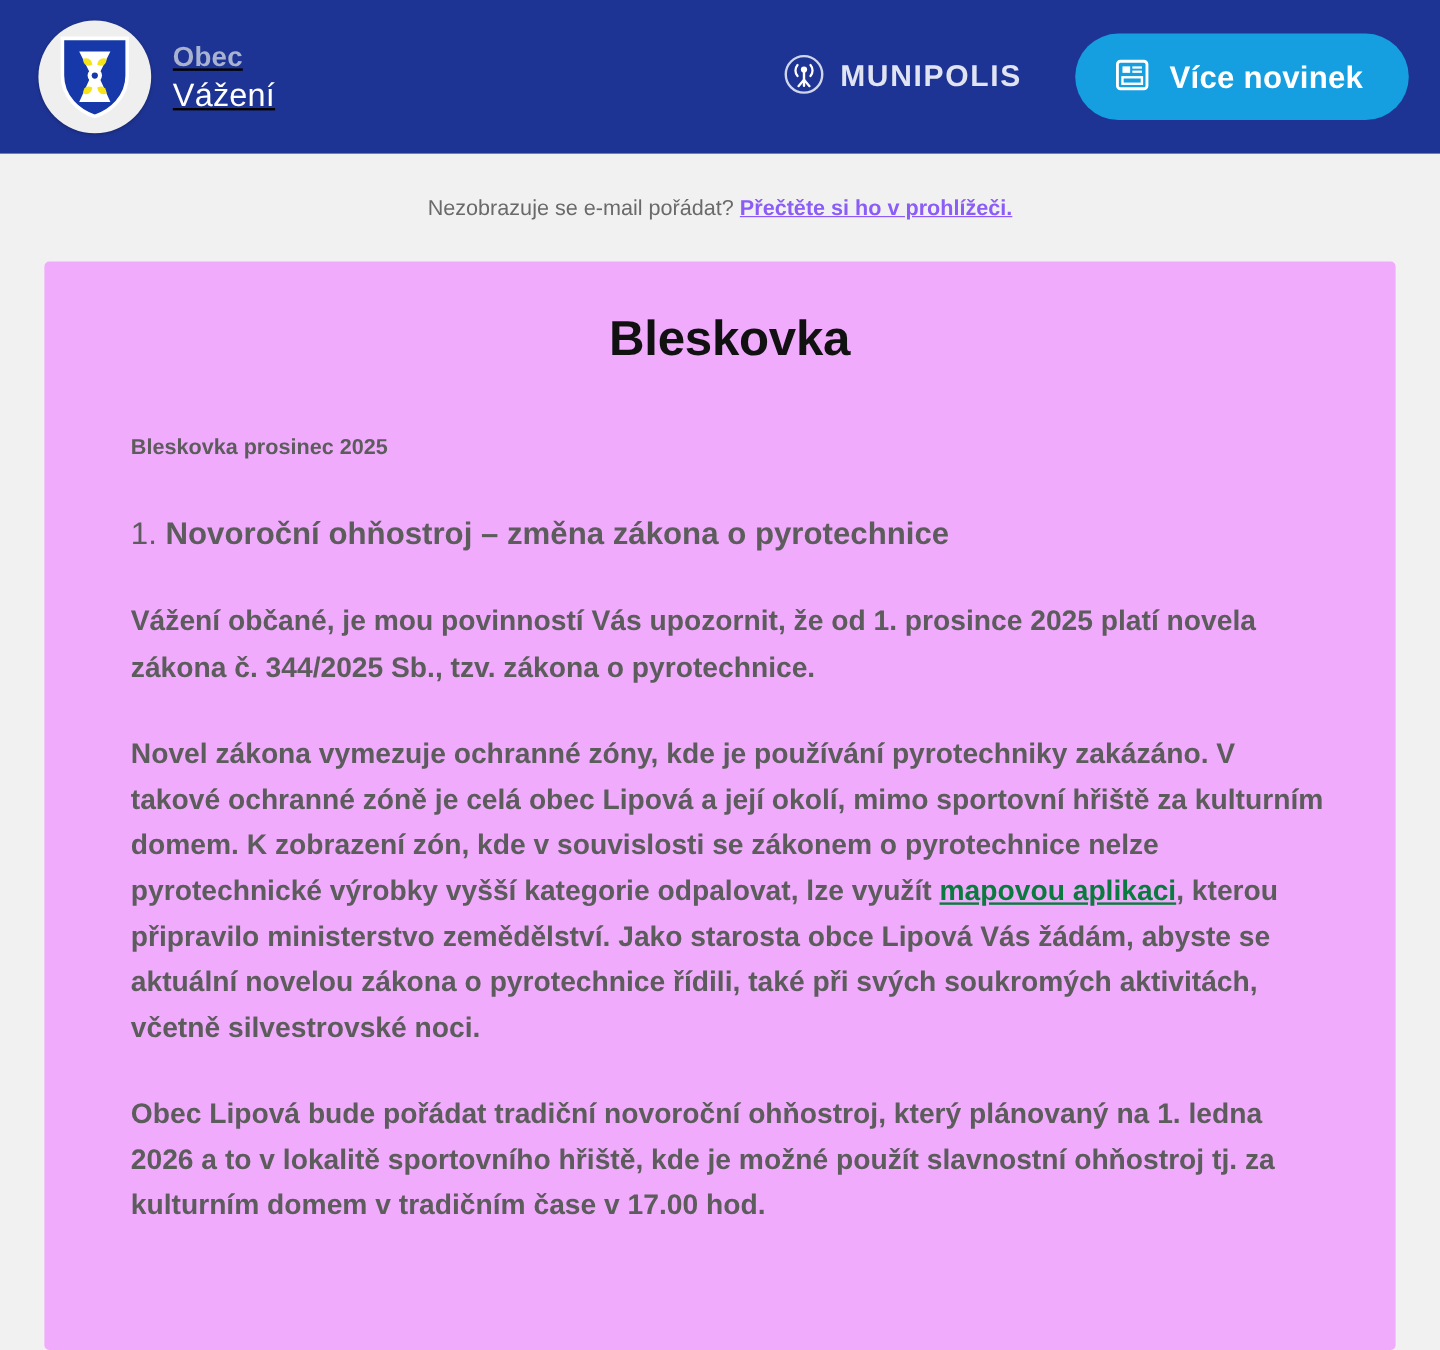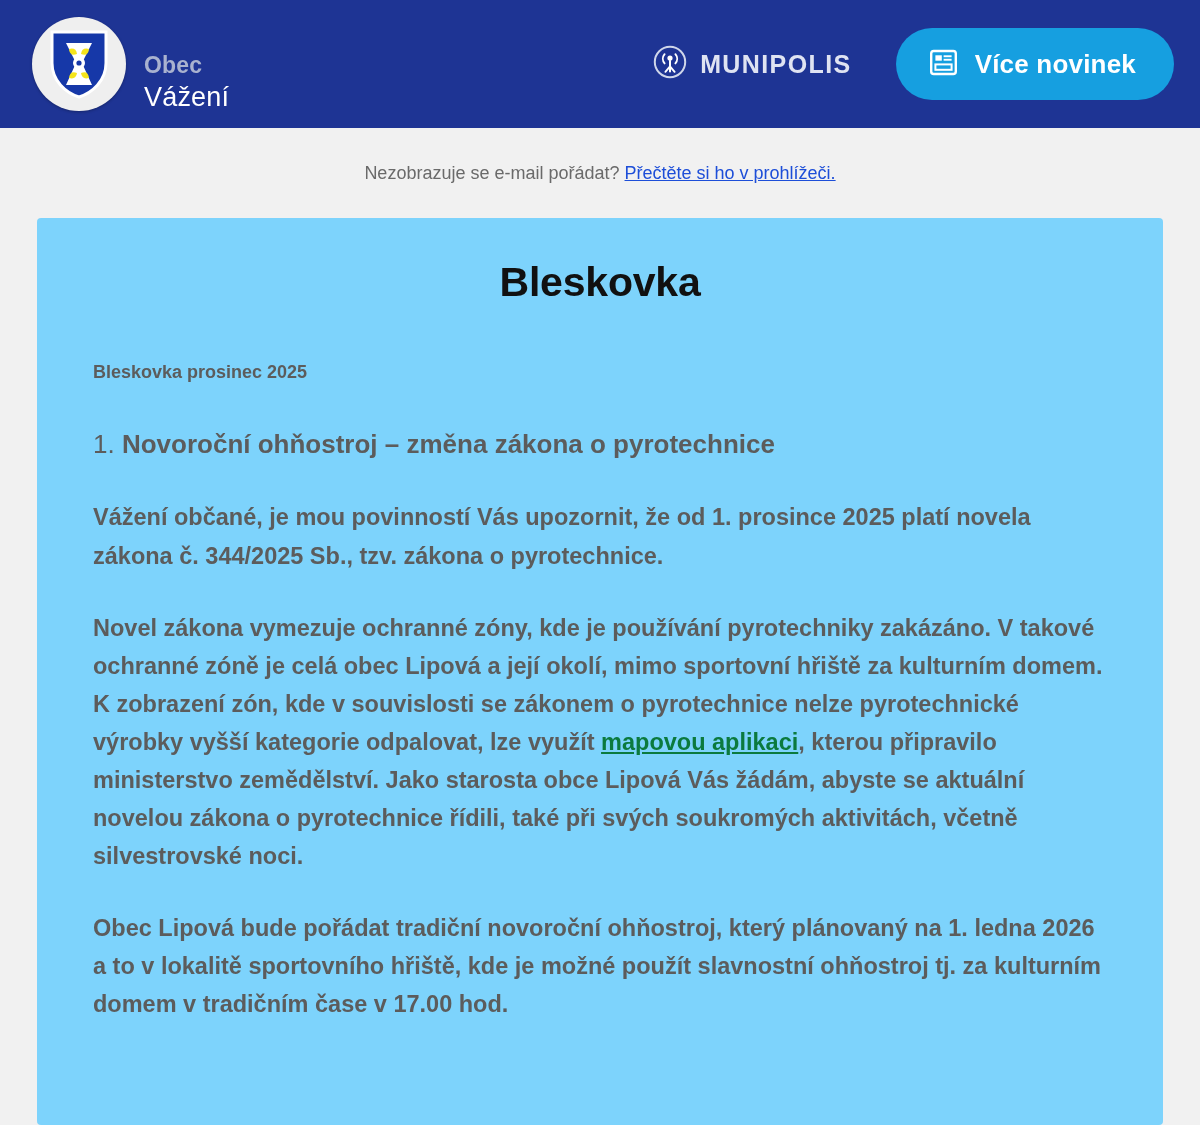--- a/index.html
+++ b/index.html
@@ -19,23 +19,24 @@
   .header {
     height: 128px;
     background: #1e3494;
     display: flex;
     align-items: center;
     padding: 0 26px 0 32px;
     position: relative;
   }
   .brand {
     display: flex;
-    align-items: flex-end;
+    align-items: center;
     gap: 18px;
     flex: 0 0 auto;
+    text-decoration: underline;
   }
   .crest-wrap {
     width: 94px;
     height: 94px;
     border-radius: 50%;
     background: #efefef;
     display: flex;
     align-items: center;
     justify-content: center;
     box-shadow: 0 1px 3px rgba(0,0,0,.28);
@@ -103,32 +104,33 @@
     display: flex;
     align-items: center;
     justify-content: center;
     background: #f1f1f1;
   }
   .notice-text {
     font-size: 18px;
     color: #6a6a6a;
   }
   .notice-link {
-    color: #1d4ed8;
+    color: #8b5cf6;
     text-decoration: underline;
     cursor: pointer;
+    font-weight: bold;
   }
 
   
   .card {
     margin: 0 37px;
-    background: #7dd3fc;
+    background: #f0abfc;
     border-radius: 4px;
     min-height: 907px;
-    padding: 36px 56px 40px 56px;
+    padding: 36px 56px 40px 72px;
   }
   .card-title {
     text-align: center;
     font-size: 41px;
     font-weight: bold;
     color: #111111;
     letter-spacing: -.2px;
     margin: 5px 0 54px 0;
   }
 

